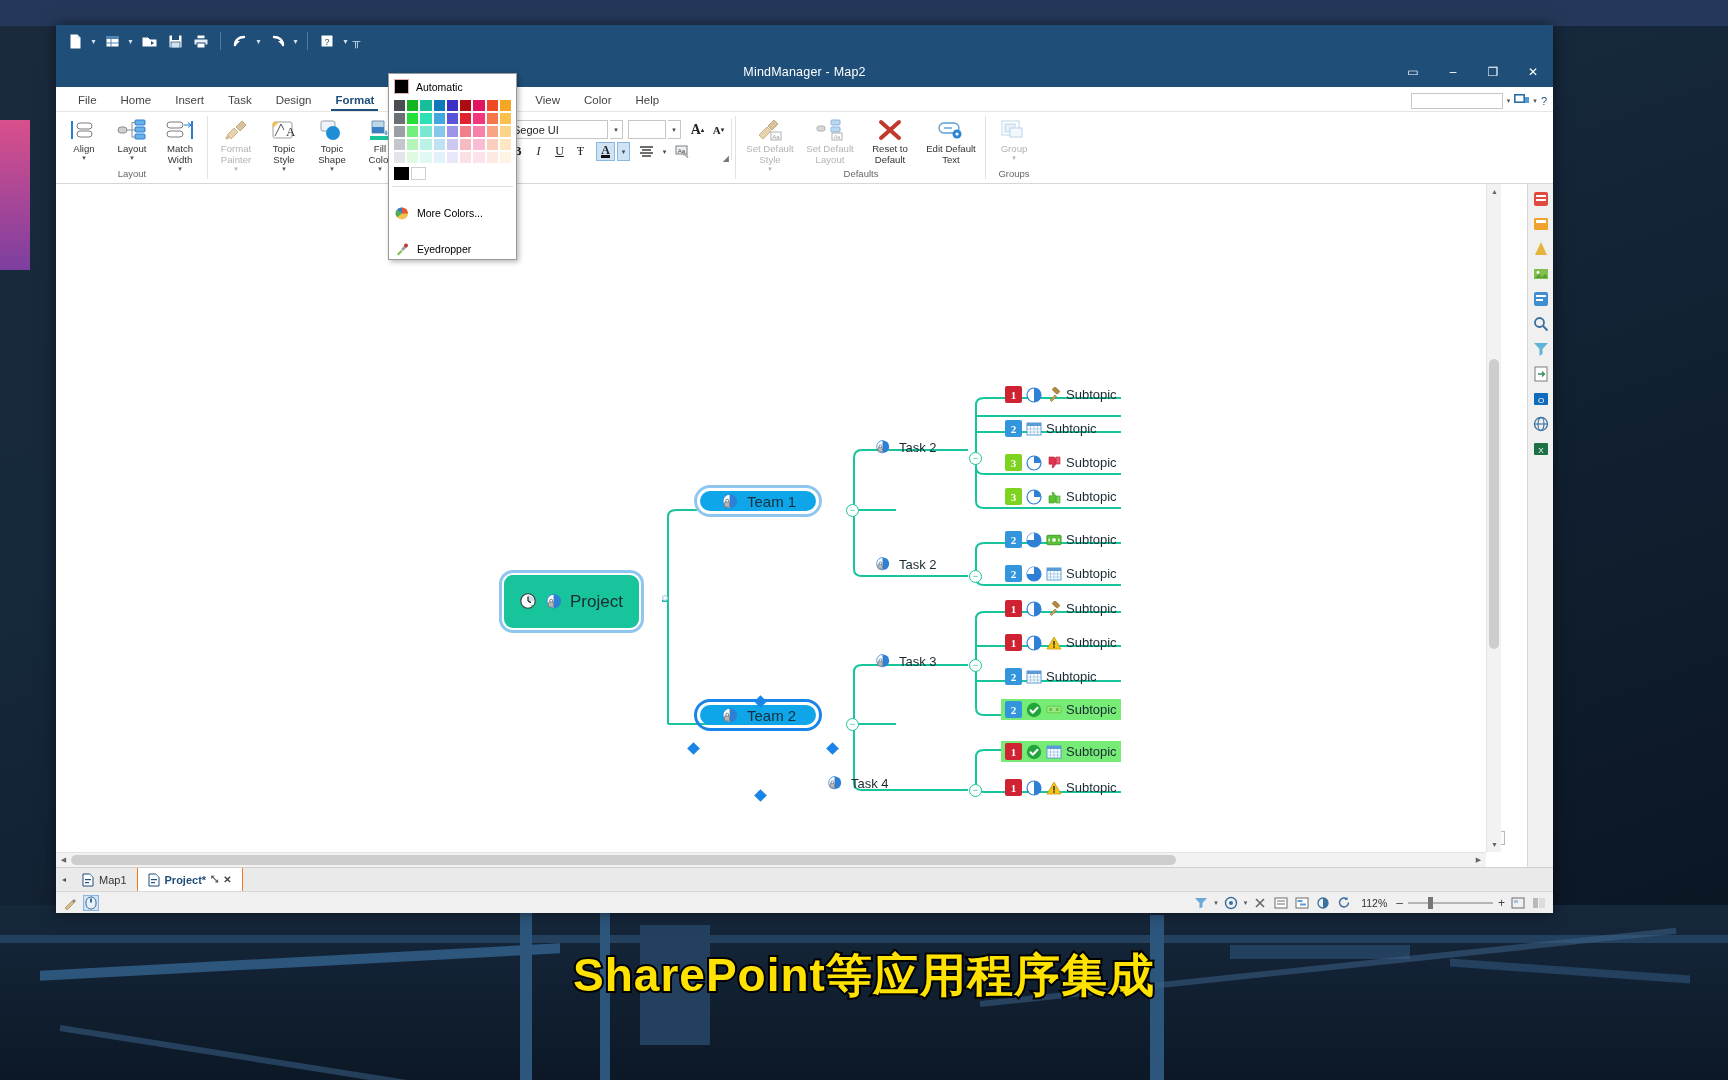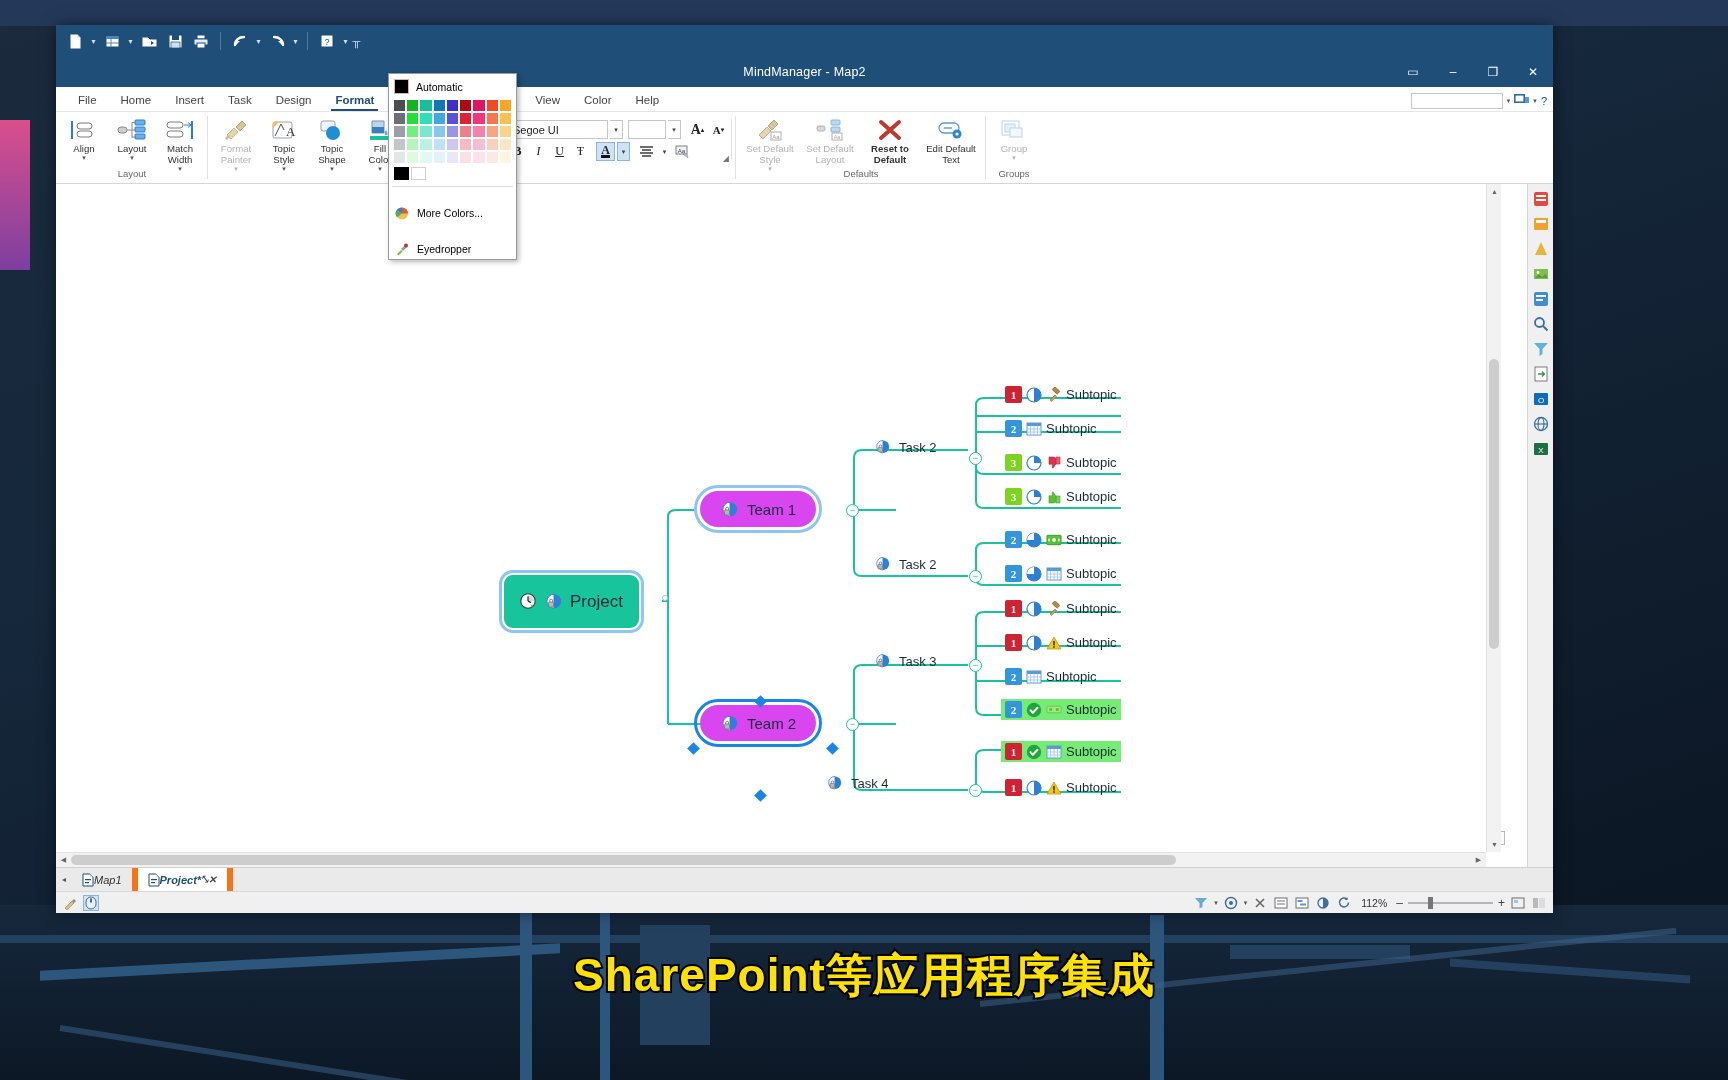--- a/index.html
+++ b/index.html
@@ -166,23 +166,22 @@
   }
   #hscroll .arw{width:15px;height:15px;display:flex;align-items:center;justify-content:center;font-size:7px;color:#666;}
   #hscroll .thumb{position:absolute;left:15px;width:1105px;top:2px;bottom:2px;background:#cdcdcd;border-radius:5px;}
   
   #tabbar{
     height:24px;background:#eaeaea;border-top:1px solid #d0d0d0;display:flex;align-items:stretch;
     font-size:11px;position:relative;
   }
   #tabbar .navarw{width:16px;display:flex;align-items:center;justify-content:center;color:#555;font-size:8px;}
   .doctab{
-    display:flex;align-items:center;padding:0 10px;color:#333;cursor:default;
-    border-right:6px solid #f97316;
-    font-style:italic;
+    display:flex;align-items:center;gap:5px;padding:0 10px;color:#333;cursor:default;
+    border-right:1px solid #f97316;
   }
   .doctab.active{background:#fff;color:#1f4e79;font-weight:bold;}
   .doctab .dicon{width:12px;height:14px;}
   .doctab .tclose{font-size:10px;color:#444;}
   .doctab .tico2{font-size:9px;color:#444;}
   
   #status{
     height:22px;background:#f0f0f0;border-top:1px solid #d8d8d8;display:flex;align-items:center;
     font-size:10.5px;color:#333;padding:0 6px;justify-content:space-between;
   }
@@ -195,22 +194,22 @@
   .node{
     position:absolute; display:flex; align-items:center; white-space:nowrap;
   }
   .rootnode{
     background:#18c49b; border-radius:9px; color:#123;
     padding:0 16px; height:53px; display:flex; align-items:center; gap:7px;
     font-size:17px; color:#1a2a33;
     outline:3px solid #8ec6f0; outline-offset:2px;
   }
   .teamnode{
-    background:#d946ef; border-radius:22px; color:#16303c;
-    padding:8px 20px; height:36px; display:flex;align-items:center; gap:8px;
+    background:#0ea5e9; border-radius:22px; color:#16303c;
+    padding:8px 20px; height:20px; display:flex;align-items:center; gap:8px;
     font-size:15px;
     outline:3px solid #8ec6f0; outline-offset:3px;
   }
   .teamnode.selected{ outline:3px solid #1a85e8; outline-offset:3px; }
   .tasknode{
     display:flex;align-items:center;gap:6px;font-size:13px;color:#1a2a33;
     background:transparent;
   }
   .subnode{
     display:flex;align-items:center;gap:4px;font-size:13px;color:#1a2a33;
@@ -572,21 +571,21 @@
           </div>
           <div class="lb" style="white-space:pre-line;">Set Default
 Layout</div>
         </div>
         <div class="ritem" style="width:60px;">
           <div class="ic">
             <svg width="26" height="22" viewBox="0 0 26 22">
                 <path d="M4 3l18 16M22 3L4 19" stroke="#c0392b" stroke-width="4" stroke-linecap="round"></path>
               </svg>
           </div>
-          <div class="lb" style="white-space:pre-line;font-weight:bold;">Reset to
+          <div class="lb" style="white-space:pre-line;">Reset to
 Default</div>
         </div>
         <div class="ritem" style="width:62px;">
           <div class="ic">
             <svg width="28" height="22" viewBox="0 0 28 22">
                 <rect x="2" y="4" width="20" height="10" rx="5" fill="#fff" stroke="#5b9bd5" stroke-width="1.3"></rect>
                 <line x1="7" y1="9" x2="15" y2="9" stroke="#5b9bd5" stroke-width="1.4"></line>
                 <circle cx="20" cy="15" r="4.5" fill="#2e86d6"></circle>
                 <circle cx="20" cy="15" r="1.6" fill="#fff"></circle>
               </svg>

